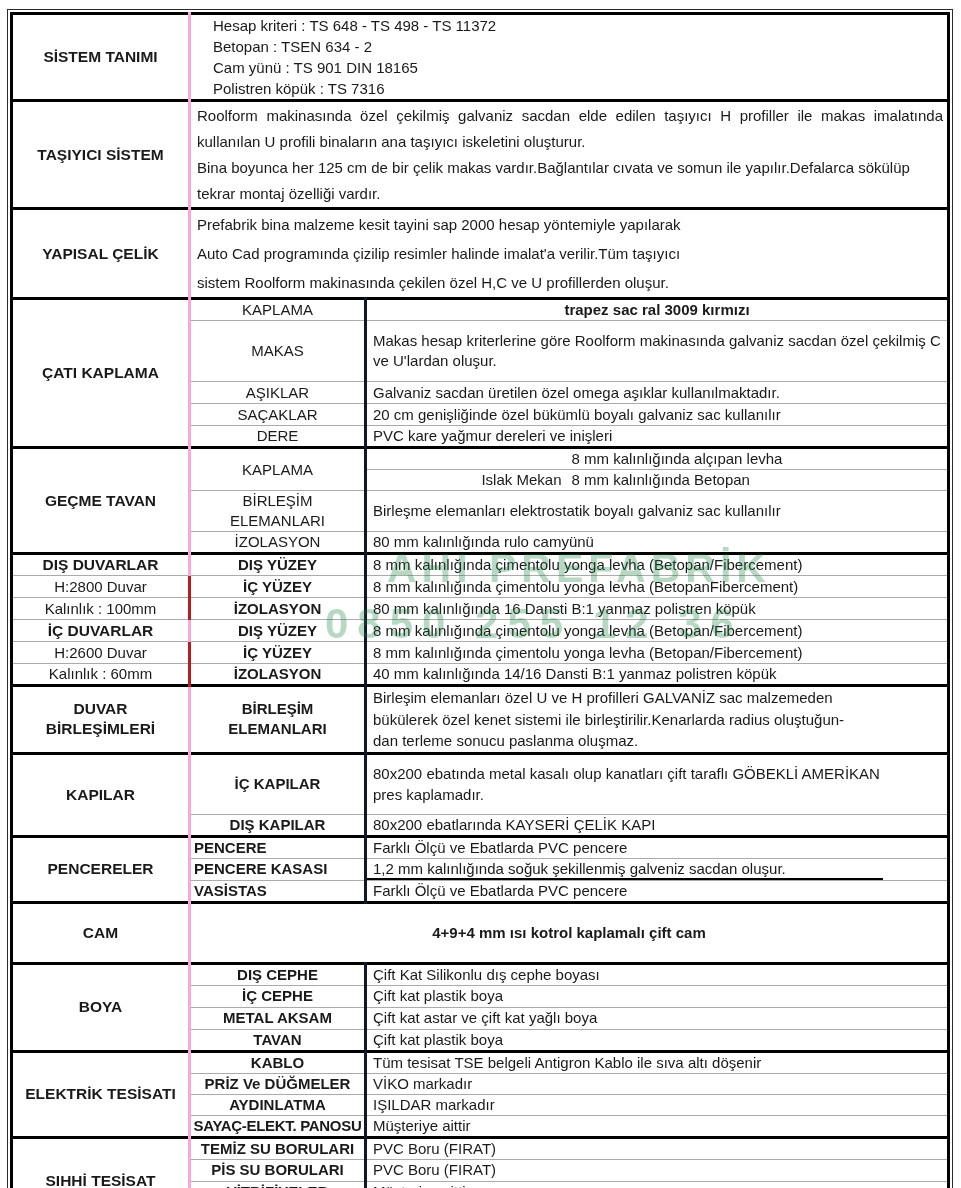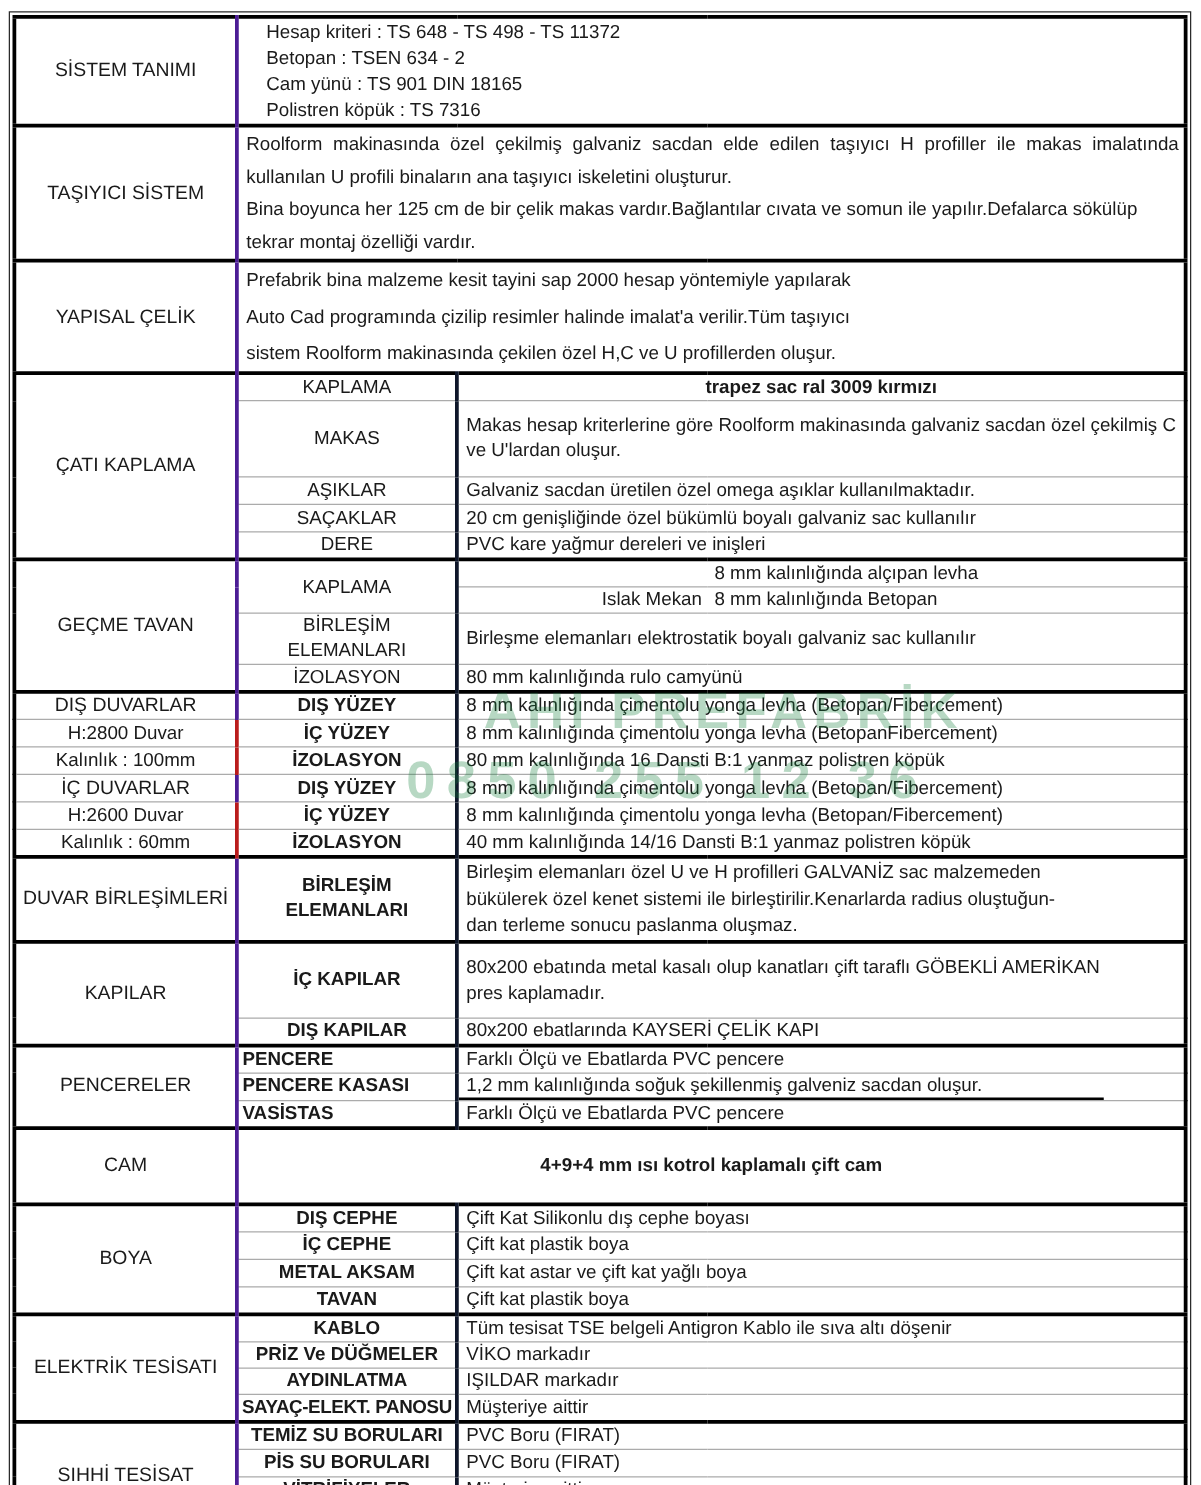--- a/index.html
+++ b/index.html
@@ -15,21 +15,21 @@
   }
   table.spec {
     border-collapse:collapse; width:100%; table-layout:fixed;
     border:3px solid #000;
   }
   tbody { border-top:3px solid #000; }
   td {
     padding:0 4px; font-size:15px; vertical-align:middle;
     line-height:20px; overflow:hidden;
   }
-  td.c1 { text-align:center; font-weight:normal; border-right:3px solid #4c1d95; font-size:15.5px; }
+  td.c1 { text-align:center; font-weight:bold; border-right:3px solid #f9a8d4; font-size:15.5px; }
   td.c1n { text-align:center; font-weight:normal; border-right:3px solid #b91c1c; font-size:15px; }
   td.c2 { text-align:center; border-right:3px solid #0f172a; }
   td.c2nr { text-align:right; }   
   td.left { text-align:left; padding-left:3px; }
   .b { font-weight:bold; }
   td.val { padding-left:6px; }
   td.vcenter { text-align:center; font-weight:bold; }
   tr.thin > td { border-top:1px solid #ababab; }
   tr.h21 { height:21px; } tr.h22 { height:22px; } tr.h43 { height:61px; } tr.h64 { height:64px; } tr.h86 { height:86px; }
   tr.h88 { height:88px; } tr.h108 { height:108px; }

